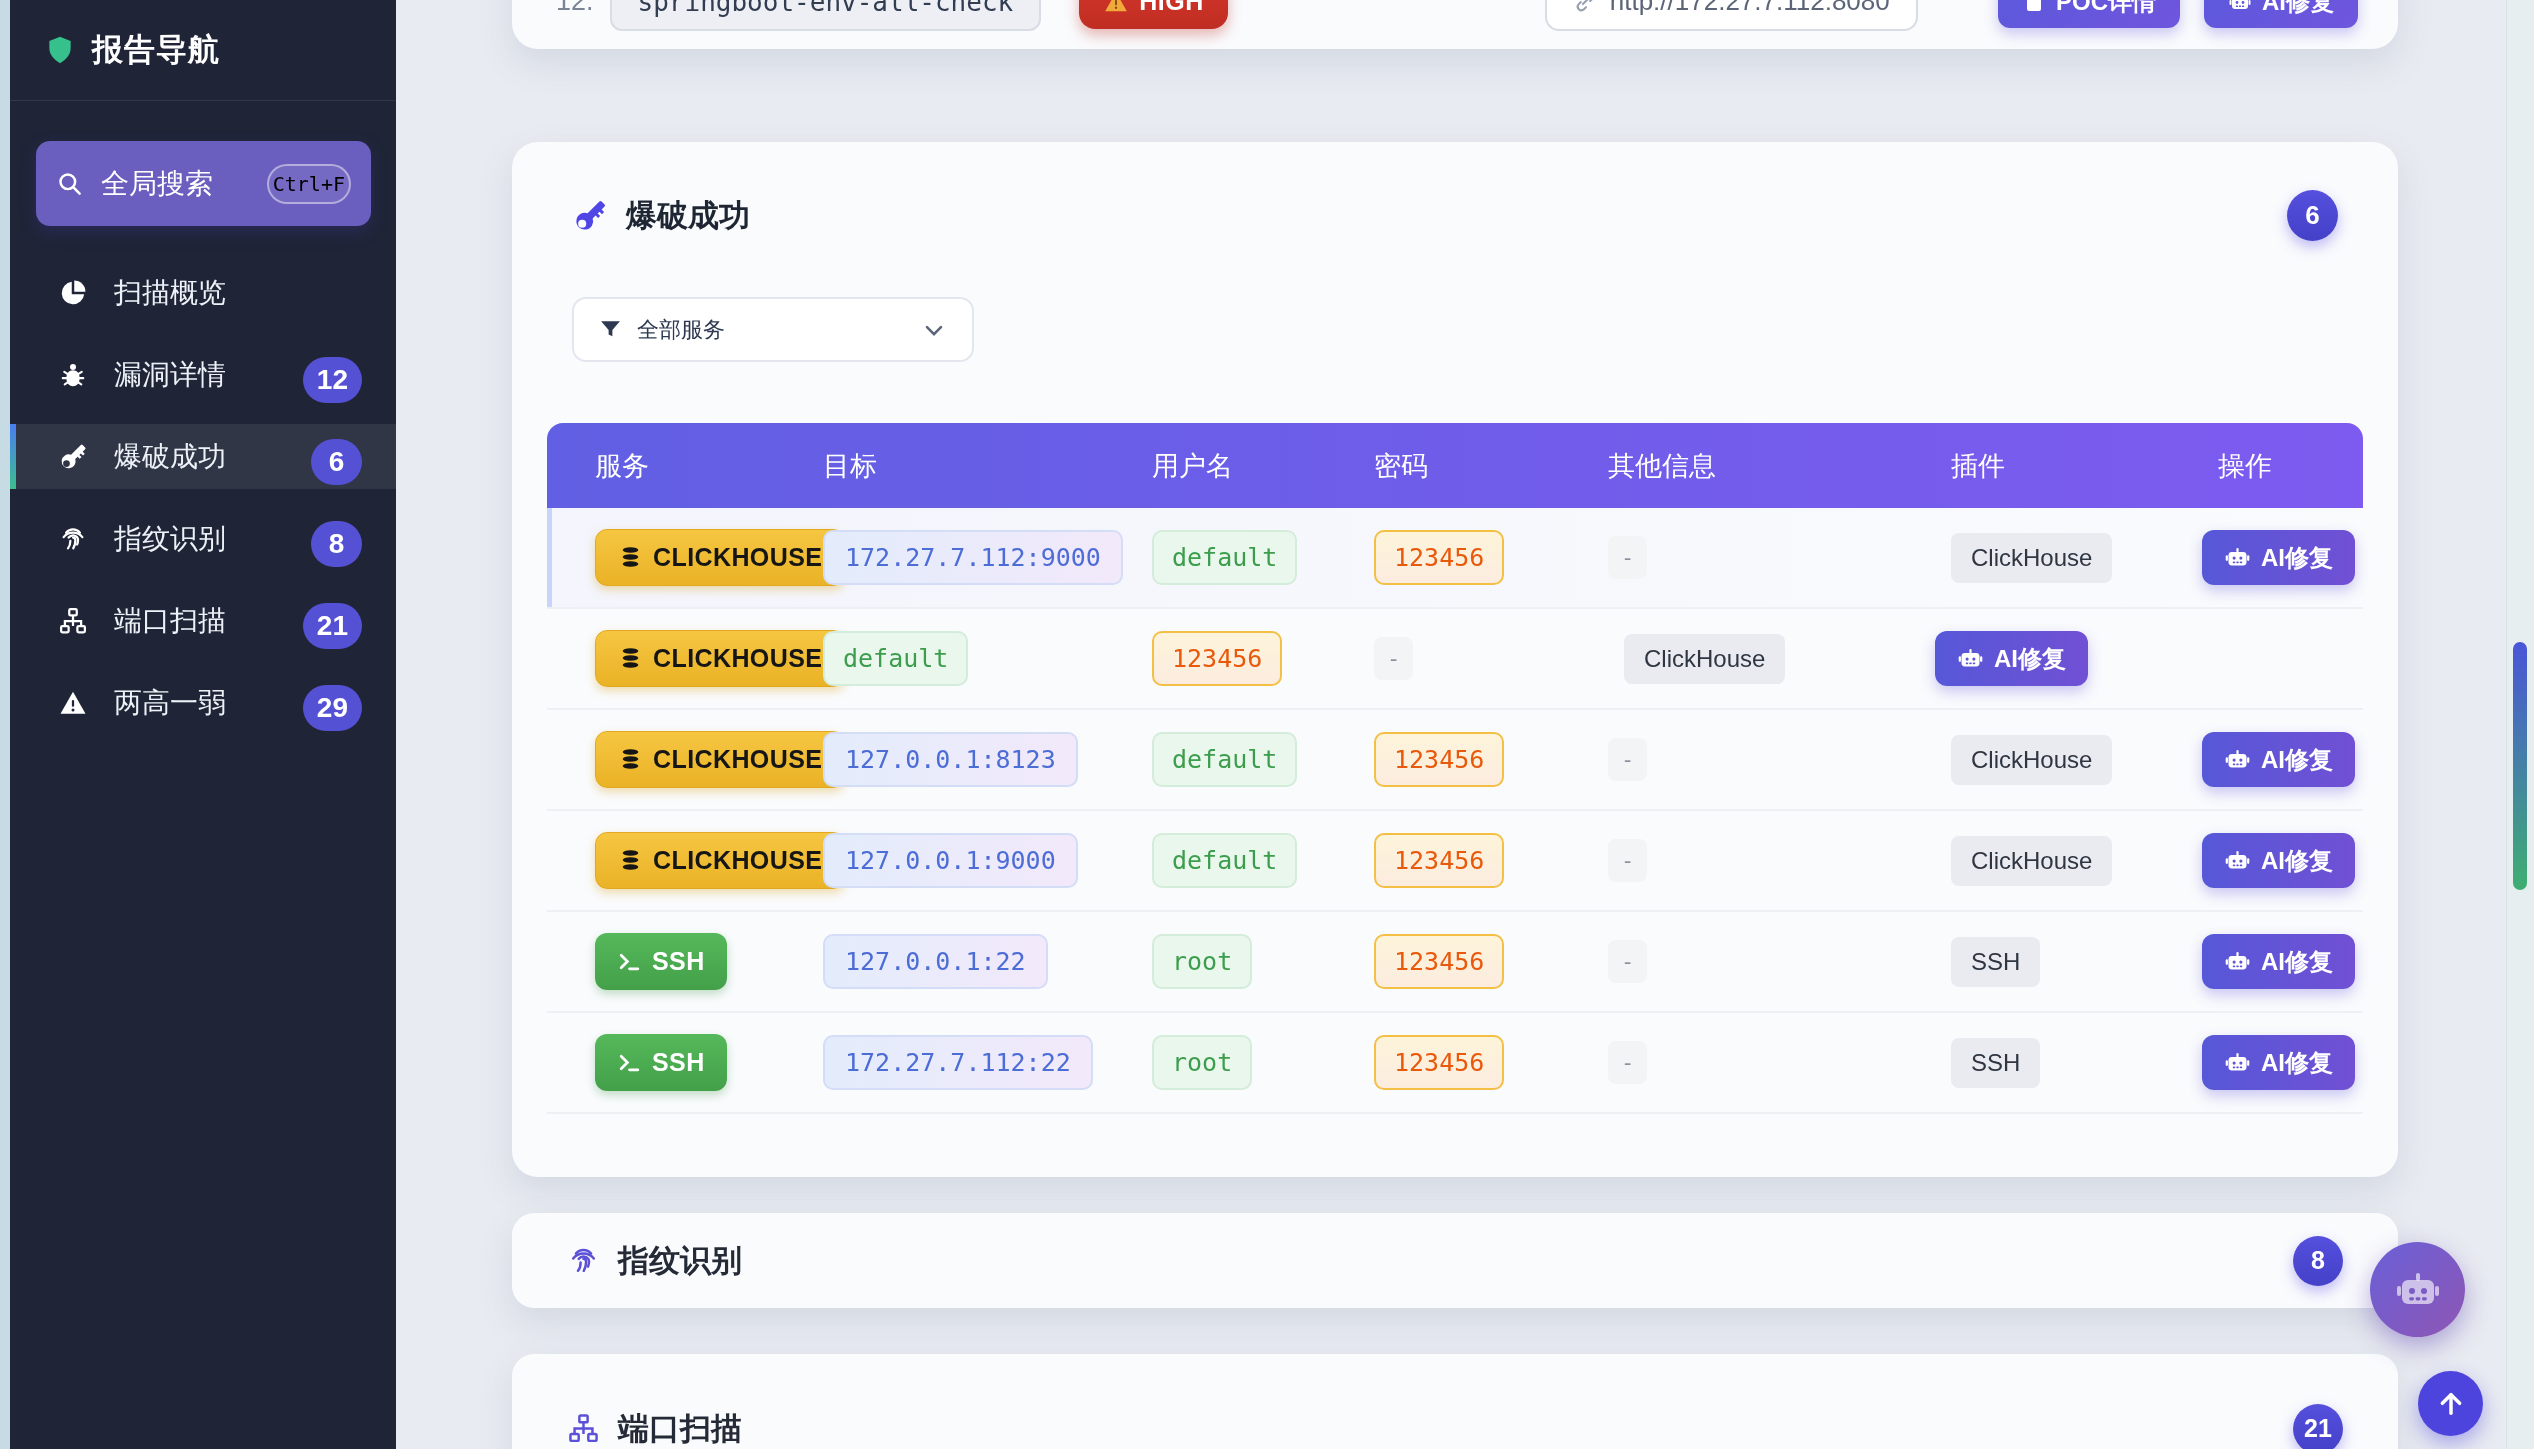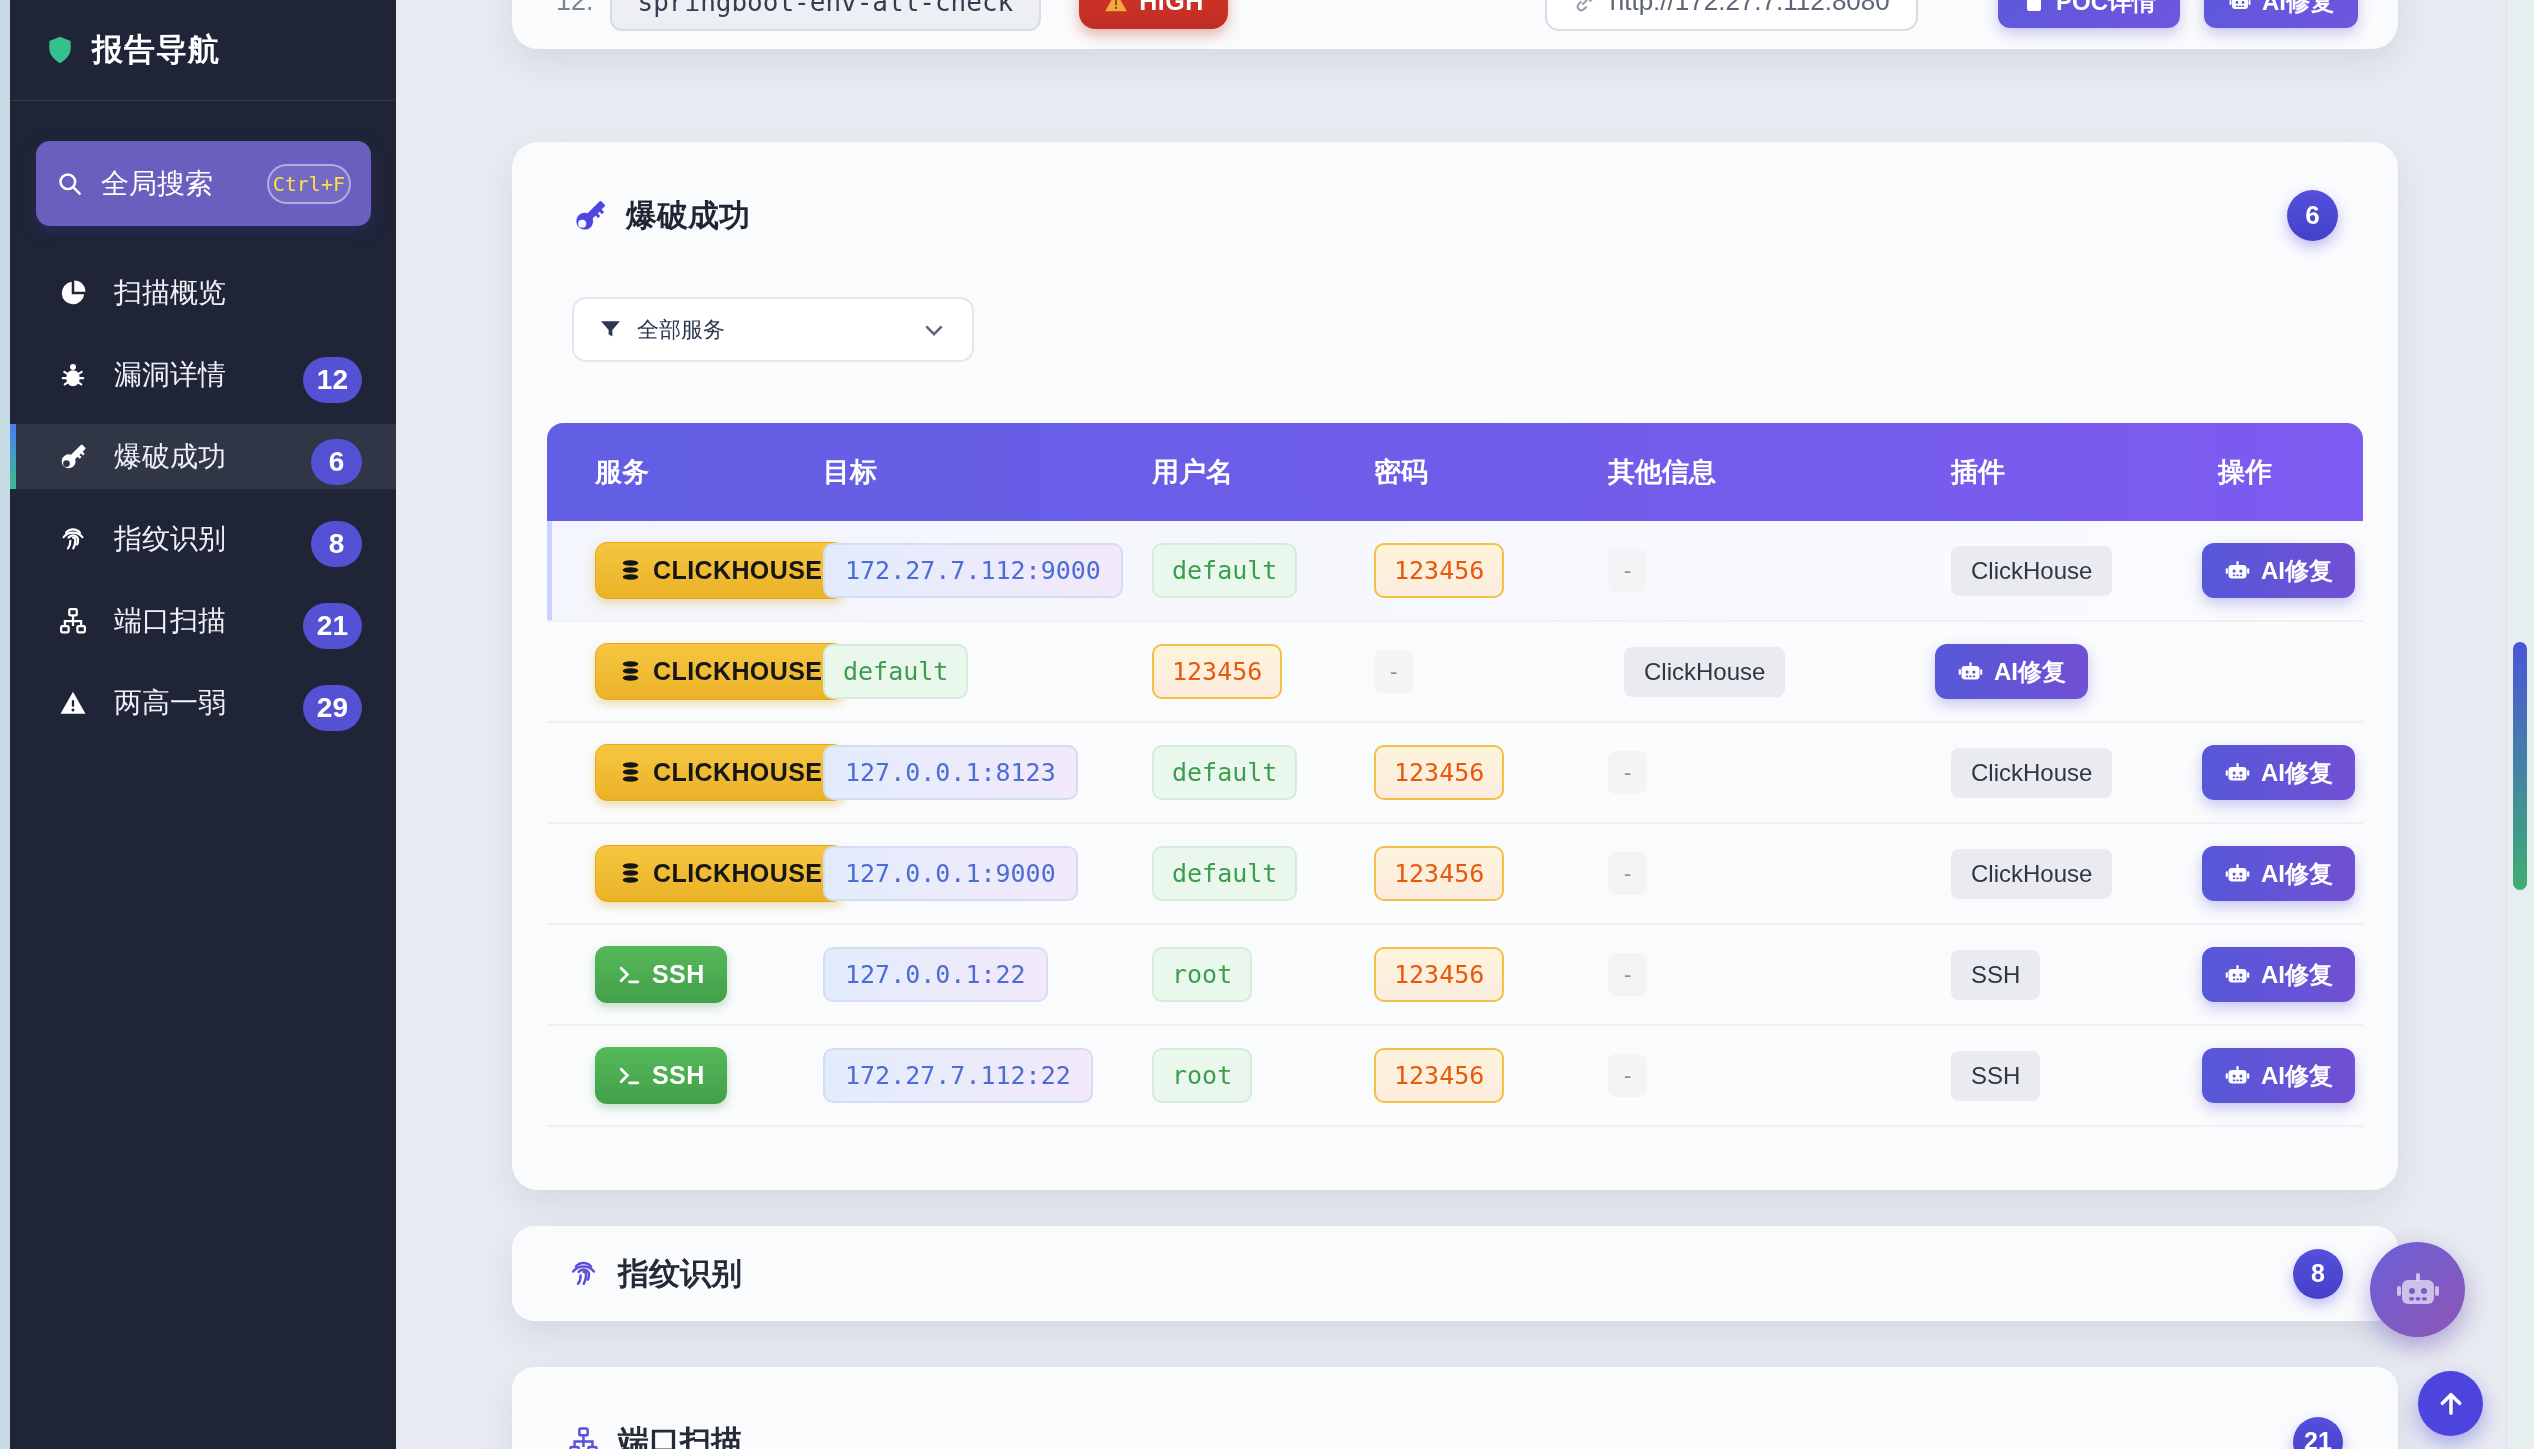--- a/index.html
+++ b/index.html
@@ -26,21 +26,21 @@
     border-bottom:1px solid rgba(255,255,255,.09); }
   .sb-header .shield { width:32px; height:32px; color:#35c08c; }
   .sb-title { font-size:31px; font-weight:700; color:#ffffff; letter-spacing:1px; }
 
   .sb-search { margin:40px 26px 0; height:85px; border-radius:14px; background:#6a5ebe;
     display:flex; align-items:center; gap:18px; padding:0 20px; cursor:pointer;
     box-shadow:0 6px 16px rgba(60,50,140,.35); border:none; width:calc(100% - 51px); }
   .sb-search .s-icon { width:27px; height:27px; color:#fff; flex:0 0 auto; }
   .sb-search .s-label { font-size:28px; color:#fff; font-weight:500; }
   .sb-search kbd { margin-left:auto; font-family:"DejaVu Sans Mono","Liberation Mono",monospace;
-    font-size:20px; color:#fde047; padding:6px 4px; border:2px solid rgba(255,255,255,.45);
+    font-size:20px; color:#000000; padding:6px 4px; border:2px solid rgba(255,255,255,.45);
     background:rgba(255,255,255,.08); border-radius:20px; }
 
   .sb-nav { margin-top:34px; }
   .nav-item { position:relative; height:65px; margin-bottom:17px; display:flex; align-items:center;
     gap:26px; padding:0 34px 0 48px; cursor:pointer; }
   .nav-item .nav-icon { width:30px; height:30px; color:#ffffff; flex:0 0 auto; }
   .nav-item .nav-label { font-size:28px; color:#eef1f7; font-weight:500; }
   .nav-item .nav-badge { margin-left:auto; min-width:51px; text-align:center; background:#5551d4;
     color:#fff; font-size:28px; font-weight:600; padding:7px 14px; border-radius:989px;margin-top:11px; }
   .nav-item .nav-badge:empty { display:none; }
@@ -93,24 +93,24 @@
     background:#fff; padding:0 24px 0 63px; font-size:25px; color:#2c3950; outline:none; }
   .search-input::placeholder { color:#9aa2b1; font-style:italic; }
   .filter-select { width:402px; height:65px; border-radius:14px; border:2px solid #e3e6ee;
     background:#fff; display:flex; align-items:center; gap:14px; padding:0 24px; cursor:pointer; }
   .filter-select .fn { width:25px; height:25px; color:#2c3950; }
   .filter-select .f-label { font-size:22px; color:#2c3950; }
   .filter-select .chev { margin-left:auto; width:28px; height:28px; color:#5c6678; }
 
   
   .table { margin-top:61px; }
-  .t-head { height:98px; border-radius:16px 16px 0 0;
+  .t-head { height:85px; border-radius:16px 16px 0 0;
     background:linear-gradient(90deg,#615fe3,#7d5bf0);
     display:grid; grid-template-columns:228px 329px 222px 234px 327px 267px 1fr;
-    padding-left:48px; align-items:center; color:#fff; font-size:27px; font-weight:700; }
+    padding-left:48px; align-items:center; color:#fff; font-size:27px; font-weight:400; }
   .t-row { height:101px; display:grid; grid-template-columns:228px 329px 222px 234px 327px 267px 1fr;
     padding-left:48px; align-items:center; border-bottom:2px solid #eef0f4; }
   .t-row:first-child { box-shadow:inset 5px 0 0 #c9d4fb;
     background:linear-gradient(90deg,rgba(120,130,245,.05),rgba(120,130,245,0)); }
   .td { display:flex; align-items:center; }
 
   .svc { display:inline-flex; align-items:center; gap:10px; height:57px; padding:0 22px;
     border-radius:12px; font-weight:800; font-size:25px; letter-spacing:0.4px; }
   .svc .svc-icon { width:25px; height:25px; display:inline-flex; }
   .svc-clickhouse { background:linear-gradient(180deg,#f6c642,#eab226); color:#161616;

